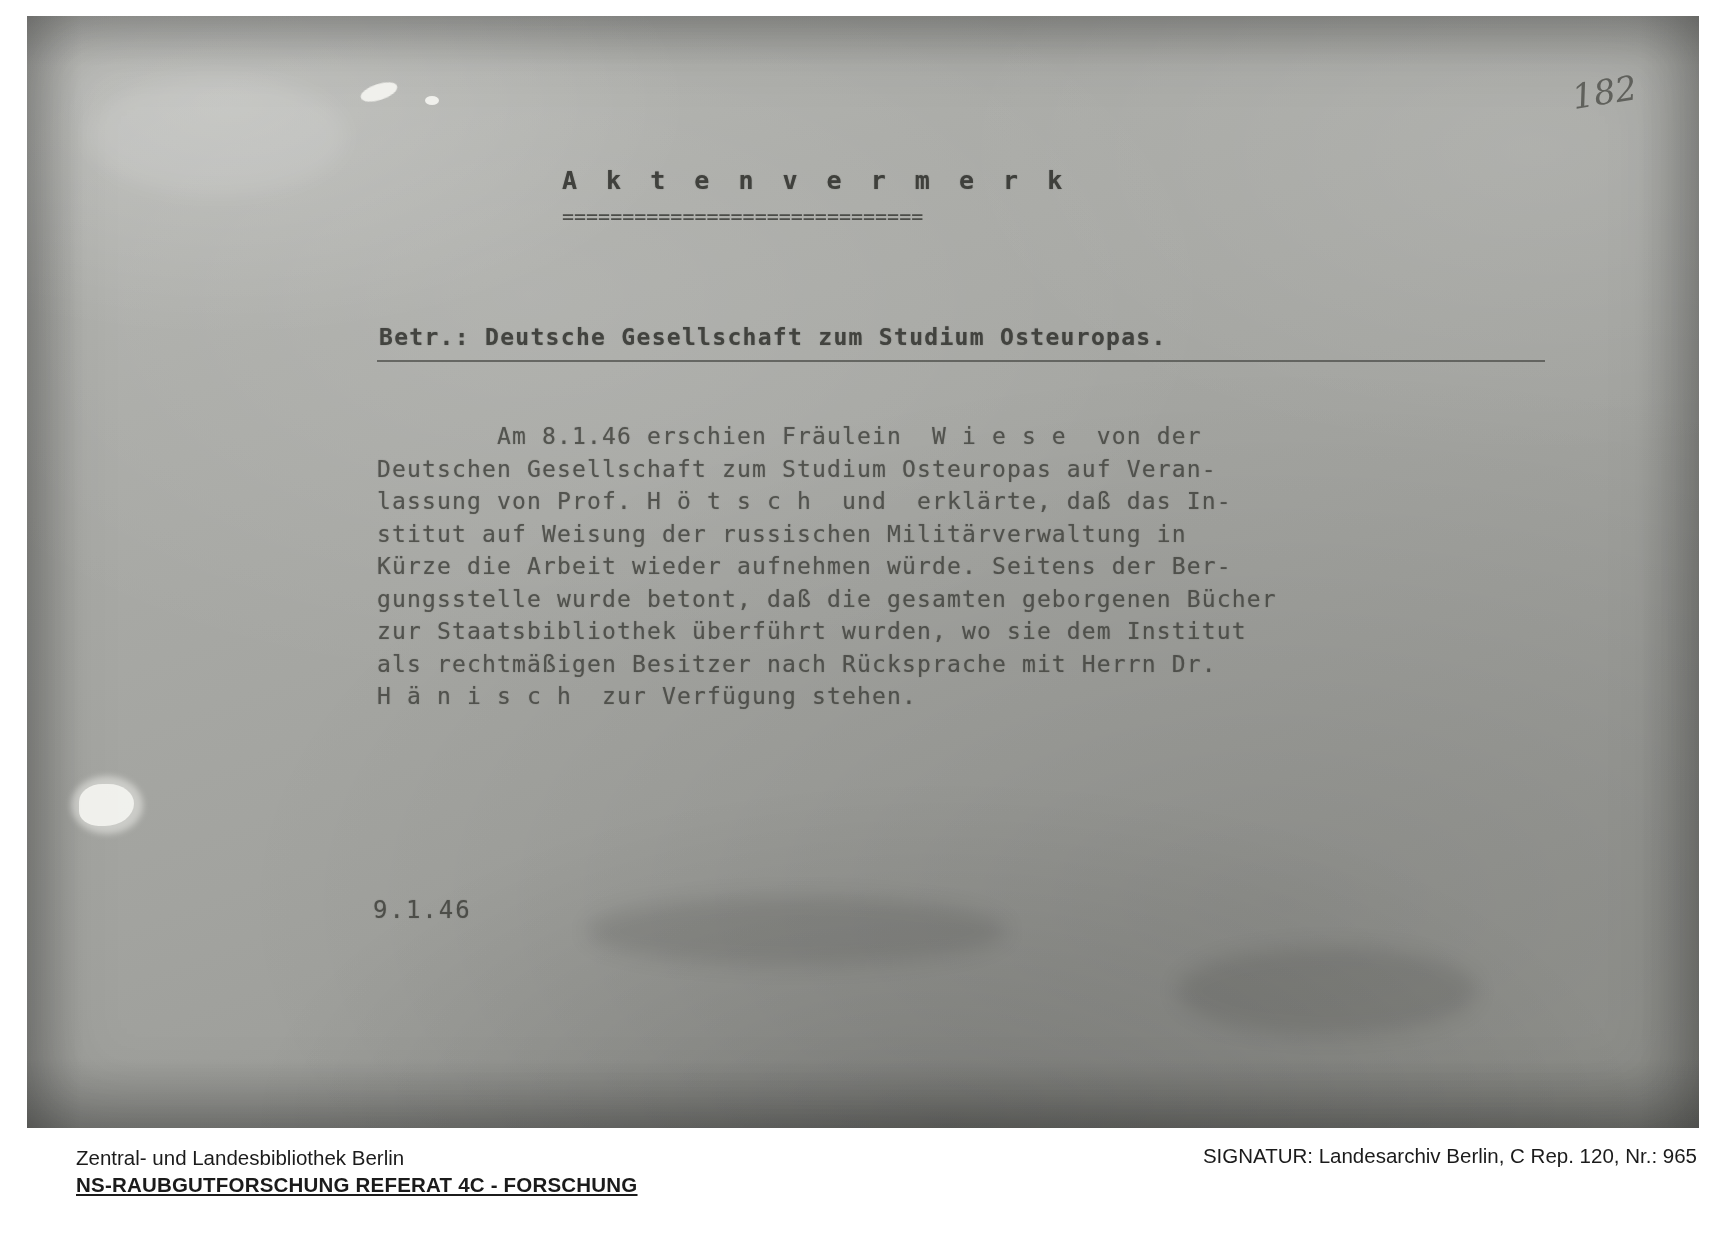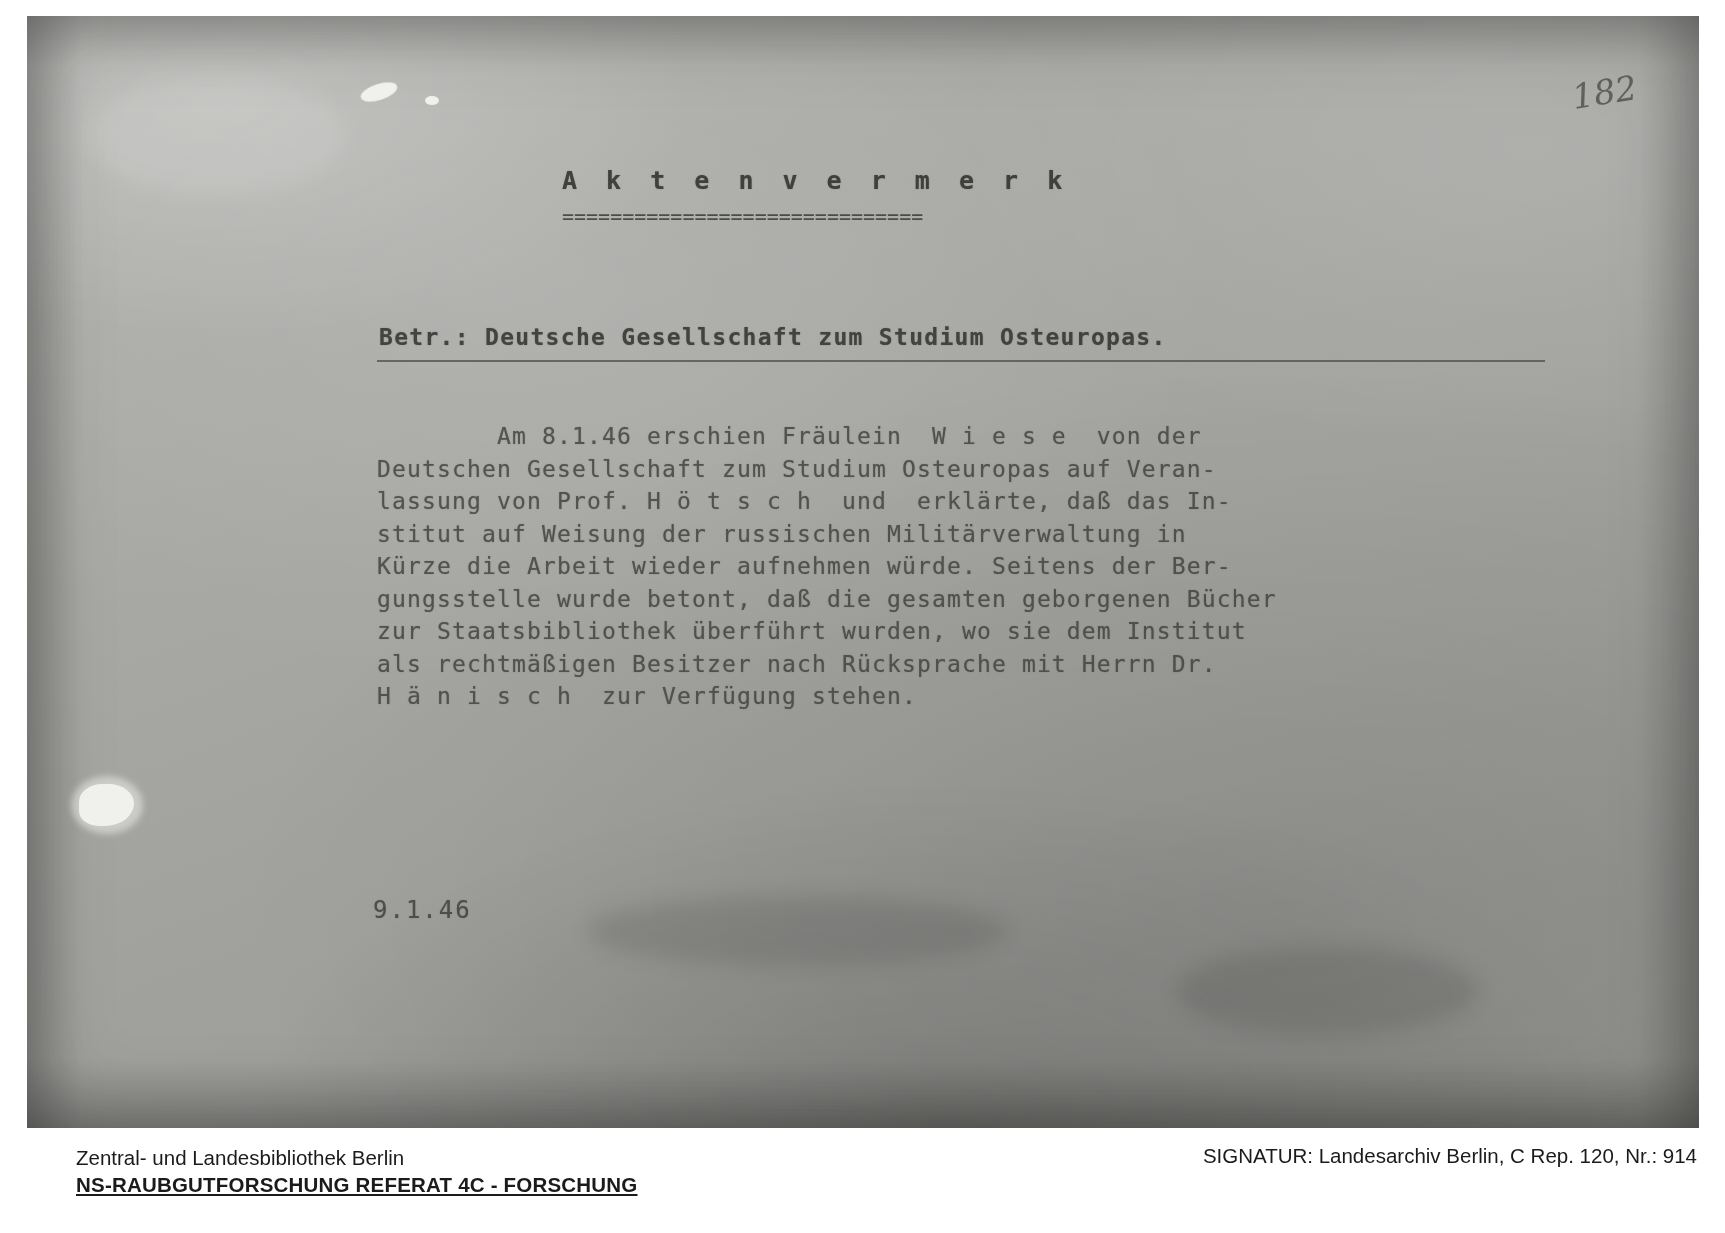--- a/index.html
+++ b/index.html
@@ -236,16 +236,16 @@
 
     <div class="typed" id="doc-date">9.1.46</div>
 
   </div>
 
   <div id="caption-bar">
     <div class="caption-left">
       <div class="line1">Zentral- und Landesbibliothek Berlin</div>
       <div class="line2">NS-RAUBGUTFORSCHUNG REFERAT 4C - FORSCHUNG</div>
     </div>
-    <div class="caption-right">SIGNATUR: Landesarchiv Berlin, C Rep. 120, Nr.: 914</div>
+    <div class="caption-right">SIGNATUR: Landesarchiv Berlin, C Rep. 120, Nr.: 965</div>
   </div>
 
 </div>
 
 </body></html>

